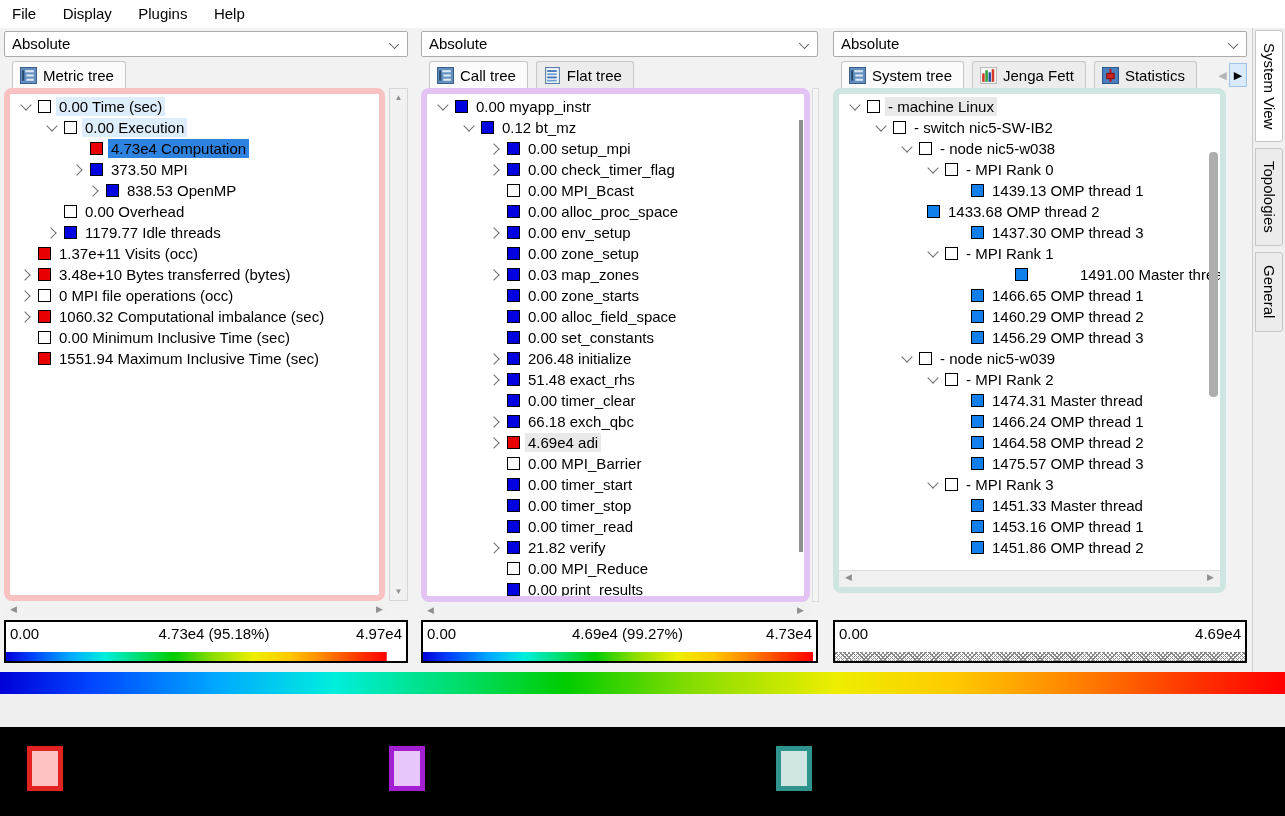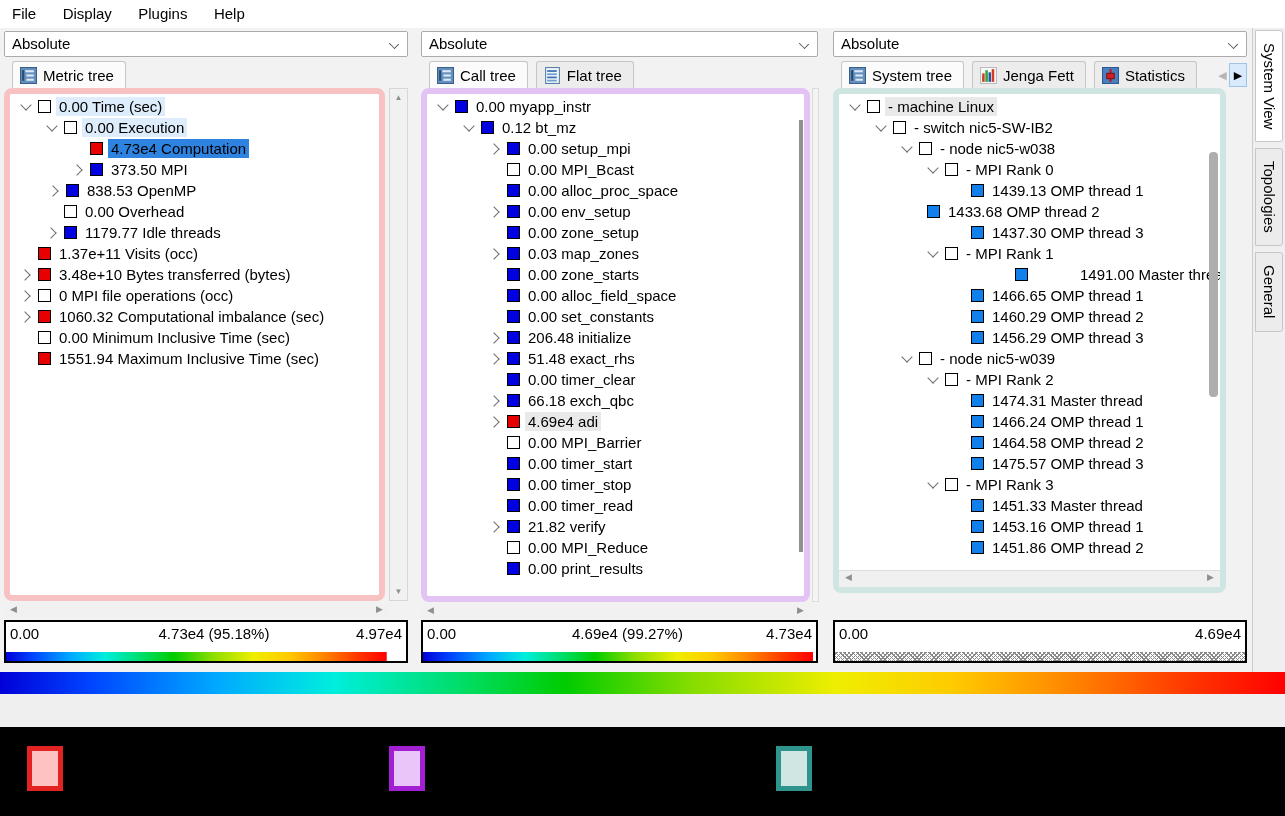--- a/index.html
+++ b/index.html
@@ -132,21 +132,21 @@
         <div class="trow" style="padding-left: 60px;">
           <span class="chev none"></span>
           <span class="cbox" style="background: rgb(232, 0, 0);"></span>
           <span class="rtext sel" style="background: rgb(47, 131, 224);">4.73e4 Computation</span>
         </div>
         <div class="trow" style="padding-left: 60px;">
           <span class="chev right"></span>
           <span class="cbox" style="background: rgb(0, 0, 224);"></span>
           <span class="rtext">373.50 MPI</span>
         </div>
-        <div class="trow" style="padding-left: 36px;">
+        <div class="trow" style="padding-left: 76px;">
           <span class="chev right"></span>
           <span class="cbox" style="background: rgb(0, 0, 224);"></span>
           <span class="rtext">838.53 OpenMP</span>
         </div>
         <div class="trow" style="padding-left: 34px;">
           <span class="chev none"></span>
           <span class="cbox" style="background: rgb(255, 255, 255);"></span>
           <span class="rtext">0.00 Overhead</span>
         </div>
         <div class="trow" style="padding-left: 34px;">
@@ -240,20 +240,25 @@
           <span class="chev down"></span>
           <span class="cbox" style="background: rgb(0, 0, 224);"></span>
           <span class="rtext">0.12 bt_mz</span>
         </div>
         <div class="trow" style="padding-left: 60px;">
           <span class="chev right"></span>
           <span class="cbox" style="background: rgb(0, 0, 224);"></span>
           <span class="rtext">0.00 setup_mpi</span>
         </div>
         <div class="trow" style="padding-left: 60px;">
+          <span class="chev right"></span>
+          <span class="cbox" style="background: rgb(0, 0, 224);"></span>
+          <span class="rtext">0.00 check_timer_flag</span>
+        </div>
+        <div class="trow" style="padding-left: 60px;">
           <span class="chev none"></span>
           <span class="cbox" style="background: rgb(255, 255, 255);"></span>
           <span class="rtext">0.00 MPI_Bcast</span>
         </div>
         <div class="trow" style="padding-left: 60px;">
           <span class="chev none"></span>
           <span class="cbox" style="background: rgb(0, 0, 224);"></span>
           <span class="rtext">0.00 alloc_proc_space</span>
         </div>
         <div class="trow" style="padding-left: 60px;">

